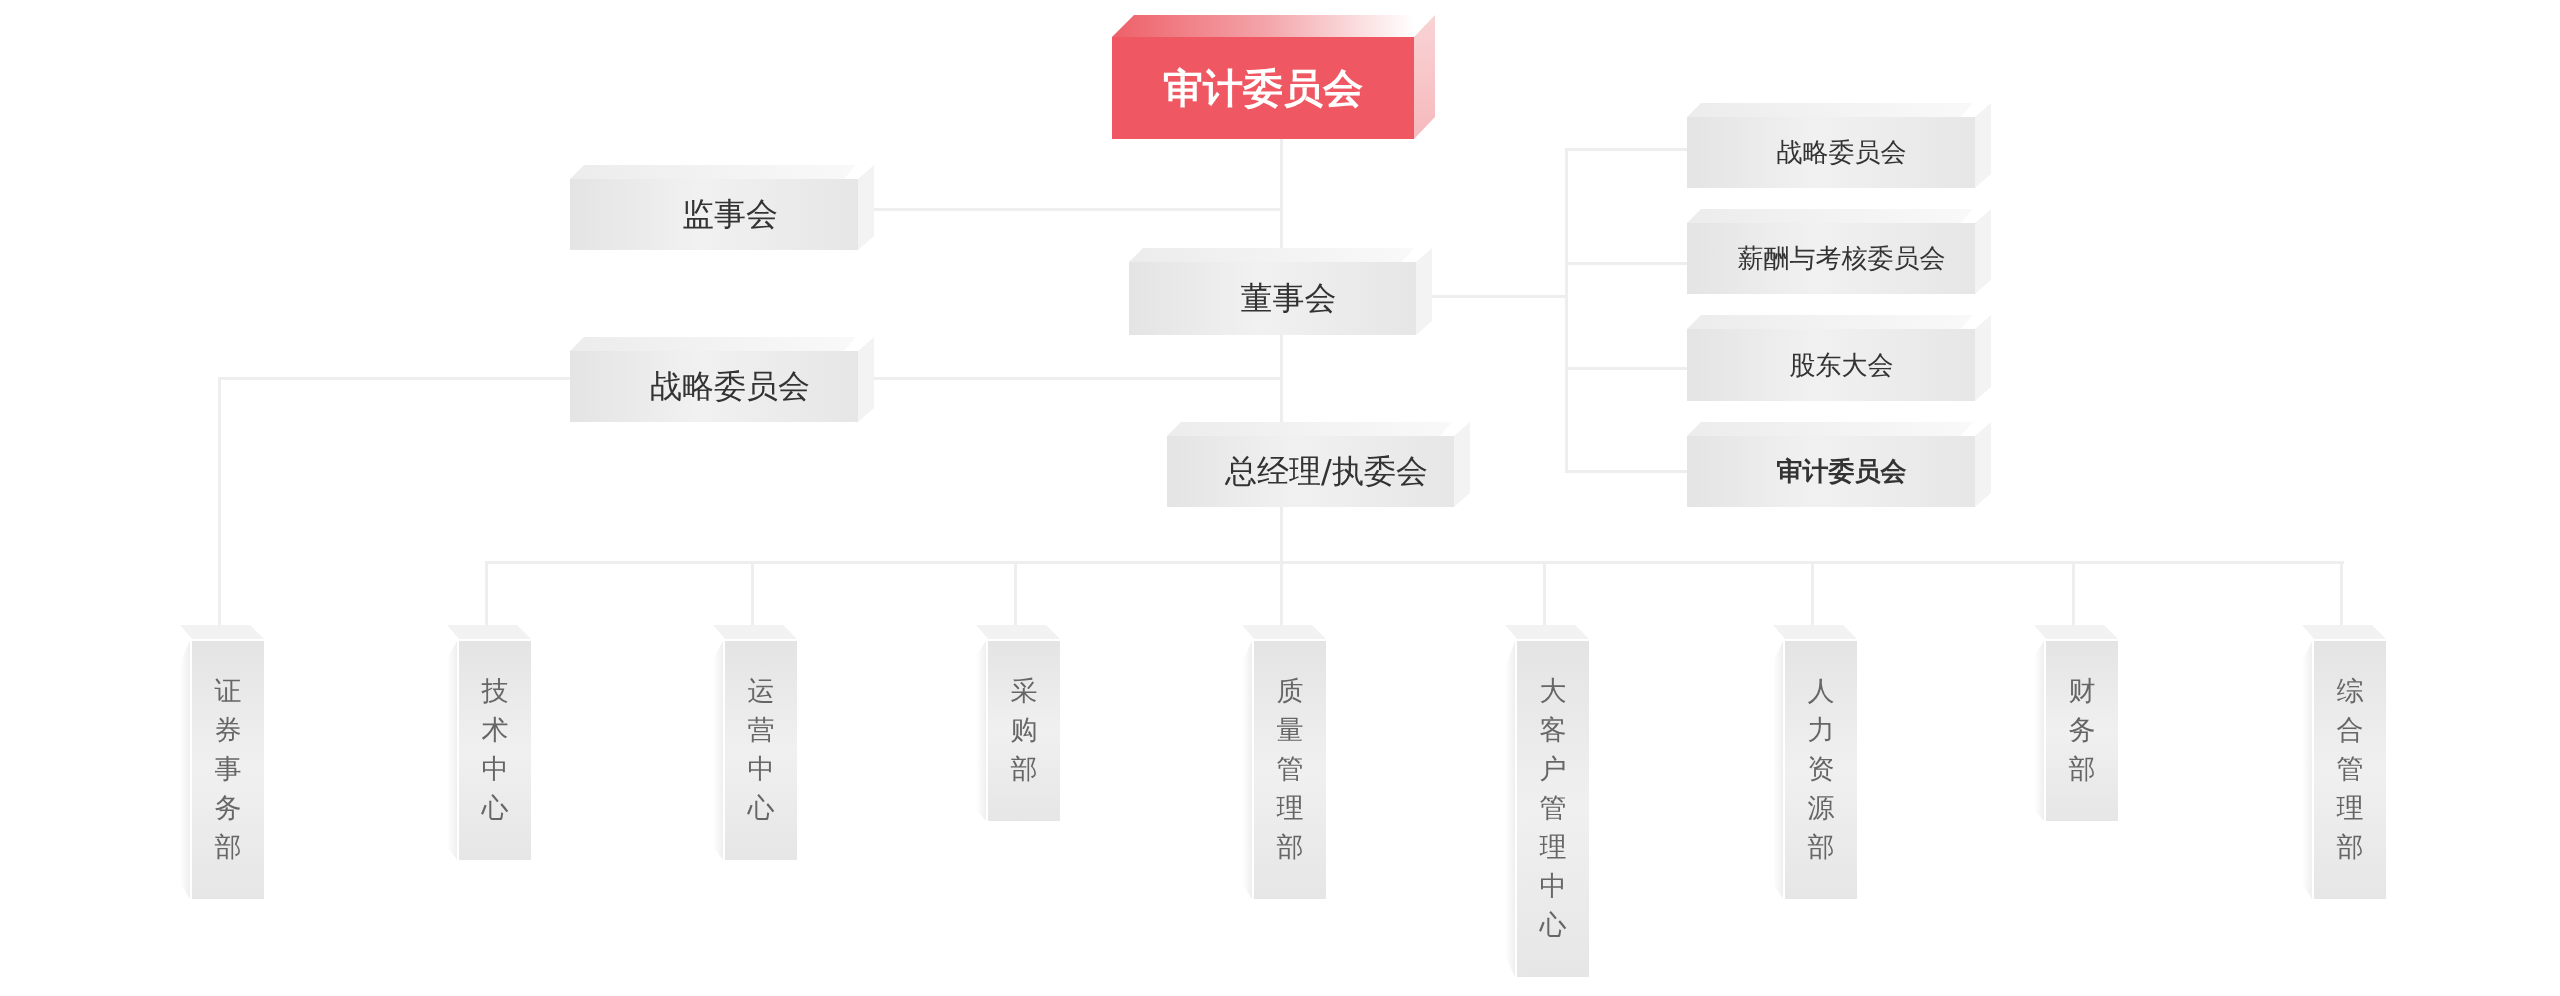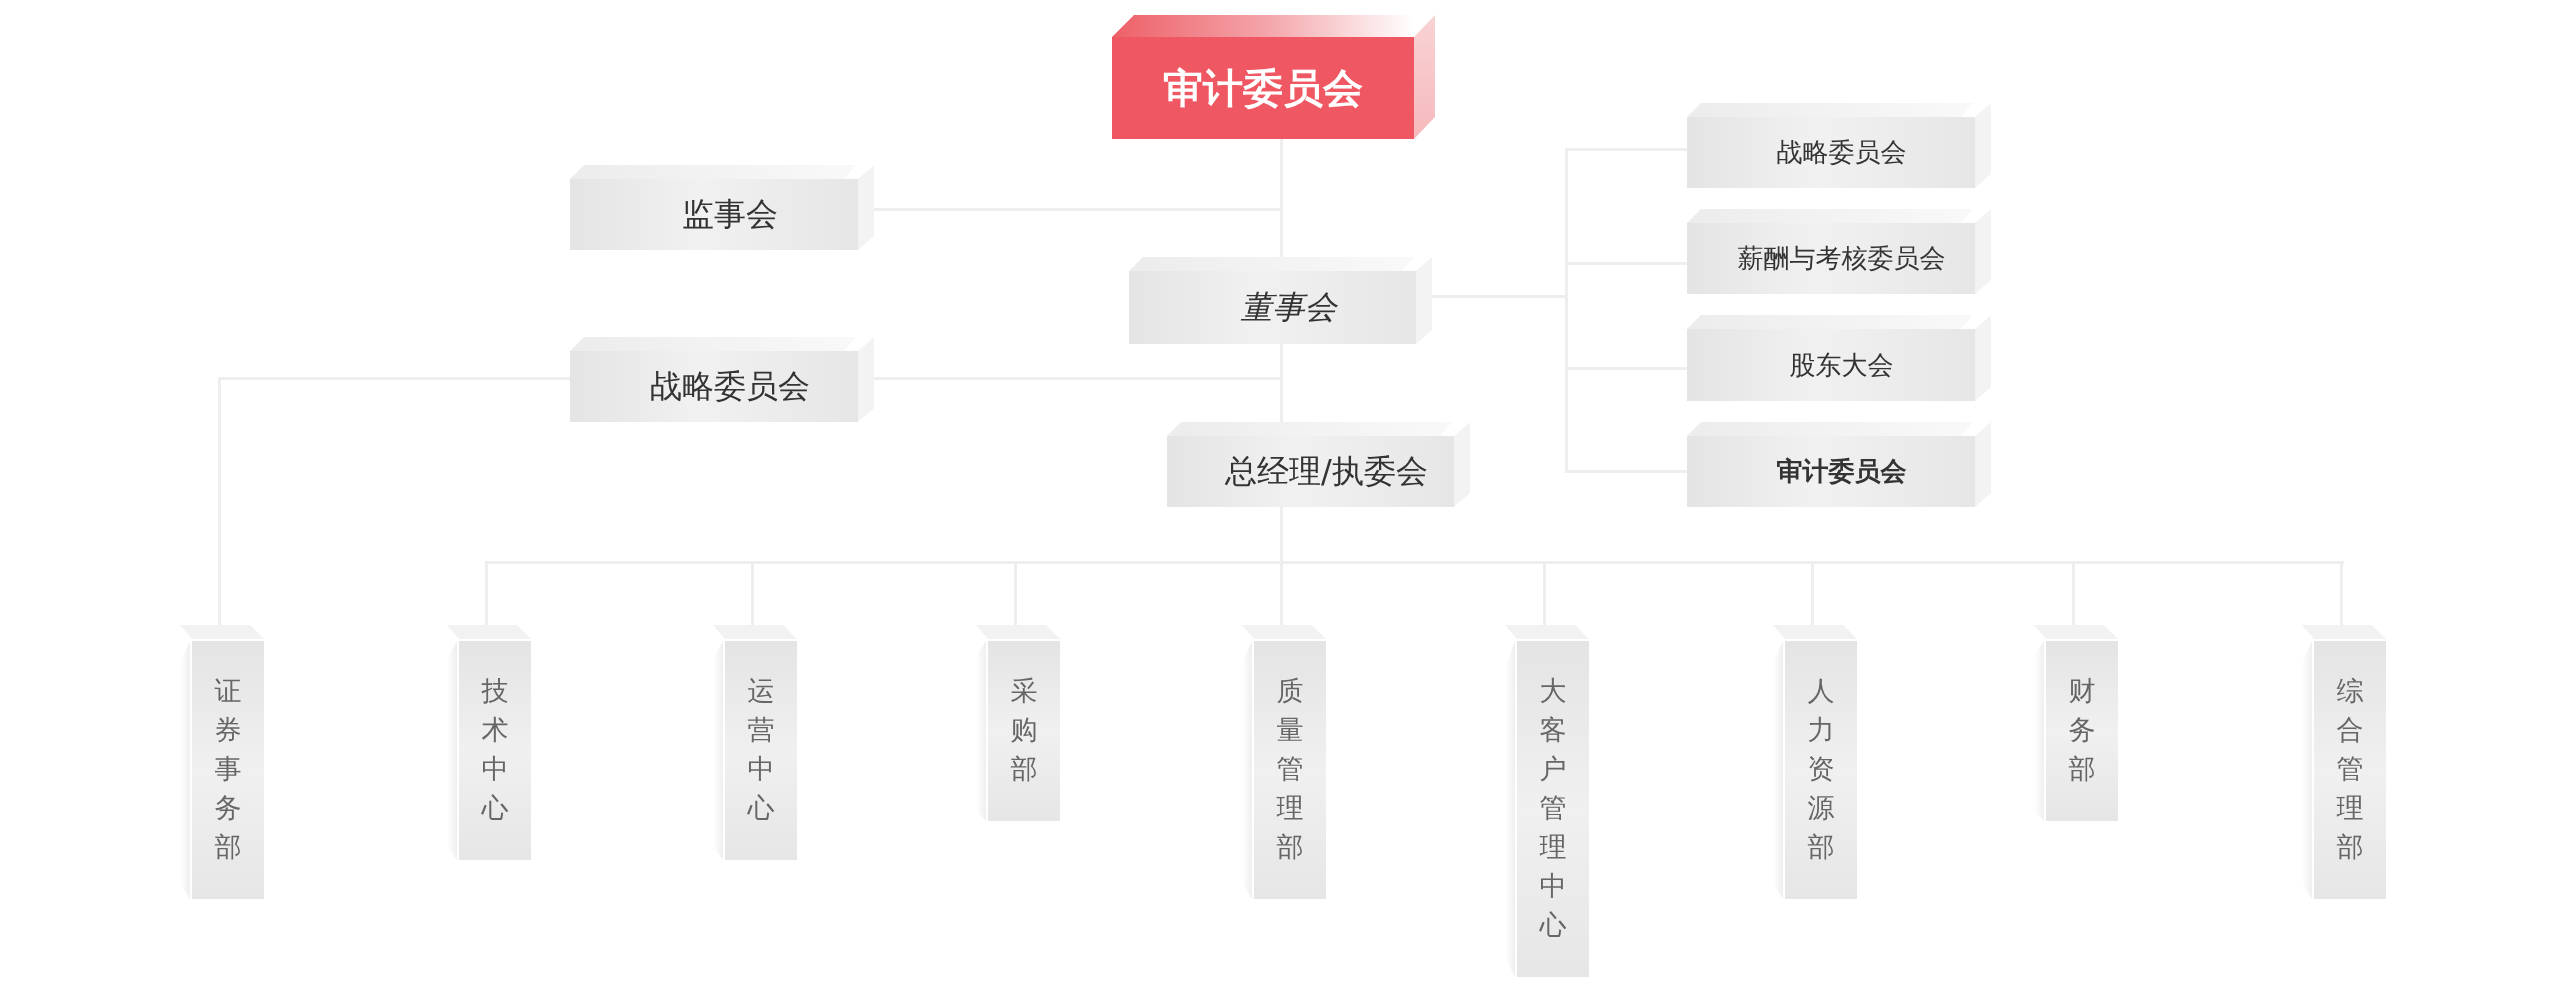--- a/index.html
+++ b/index.html
@@ -67,21 +67,21 @@
   <div class="side"></div>
   <div class="front">审计委员会</div>
 </div>
 
 <div class="box lvl2" style="left:570px;top:179px;width:288px;height:71px;">
   <div class="top"></div>
   <div class="side"></div>
   <div class="front">监事会</div>
 </div>
 
-<div class="box lvl2" style="left:1129px;top:271px;width:287px;height:73px;font-style:italic;">
+<div class="box lvl2" style="left:1129px;top:262px;width:287px;height:73px;">
   <div class="top"></div>
   <div class="side"></div>
   <div class="front">董事会</div>
 </div>
 
 <div class="box lvl2" style="left:570px;top:351px;width:288px;height:71px;">
   <div class="top"></div>
   <div class="side"></div>
   <div class="front">战略委员会</div>
 </div>

